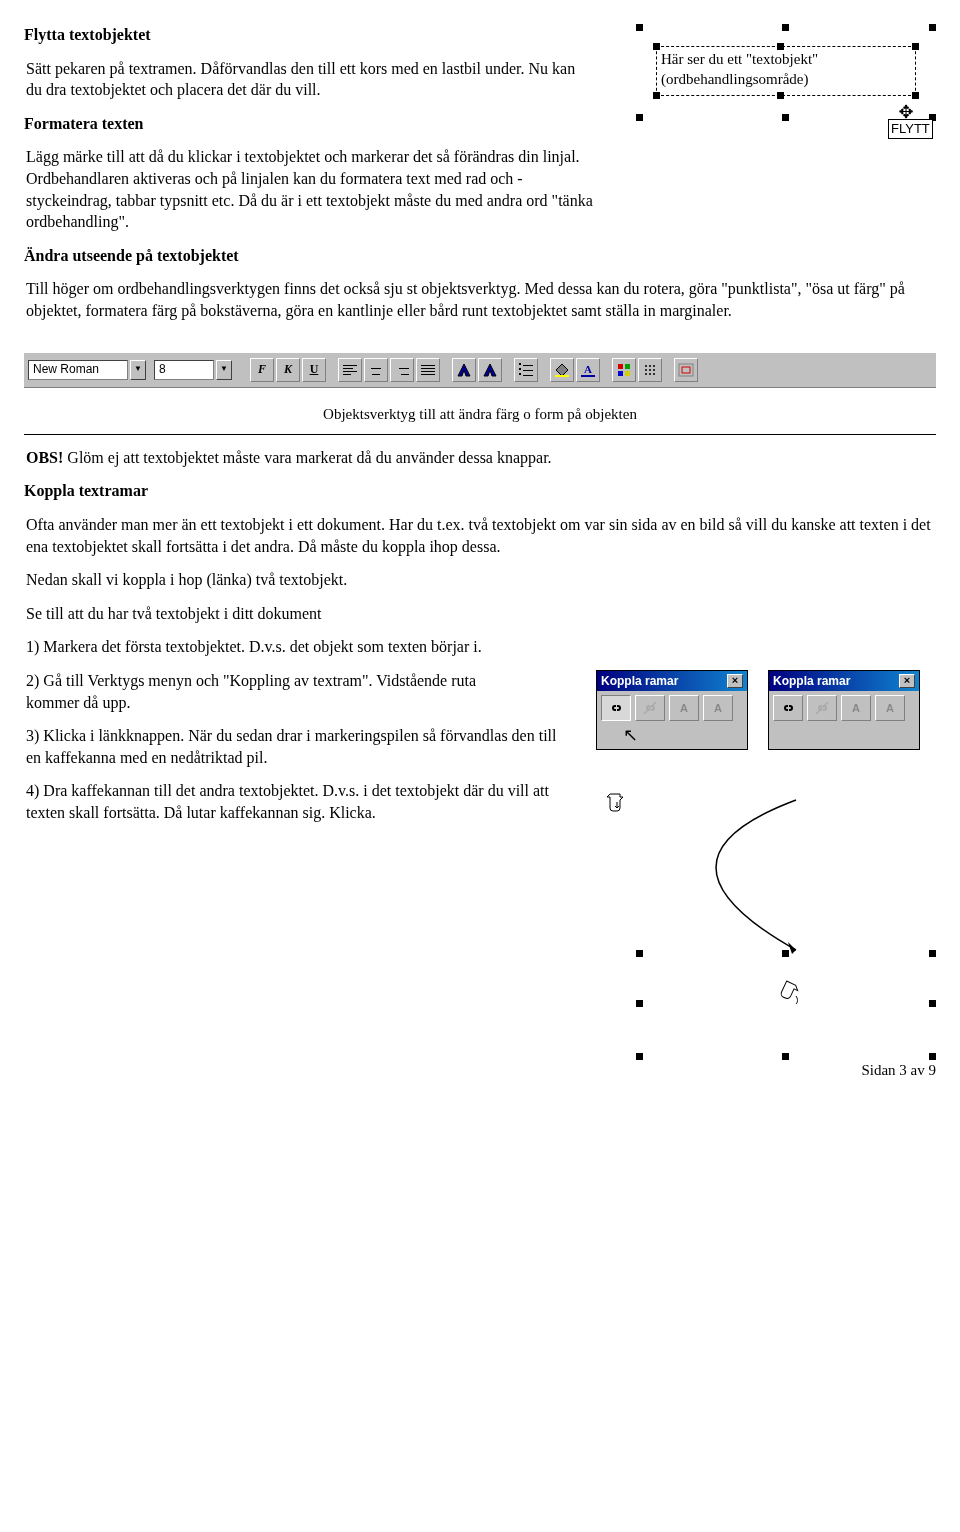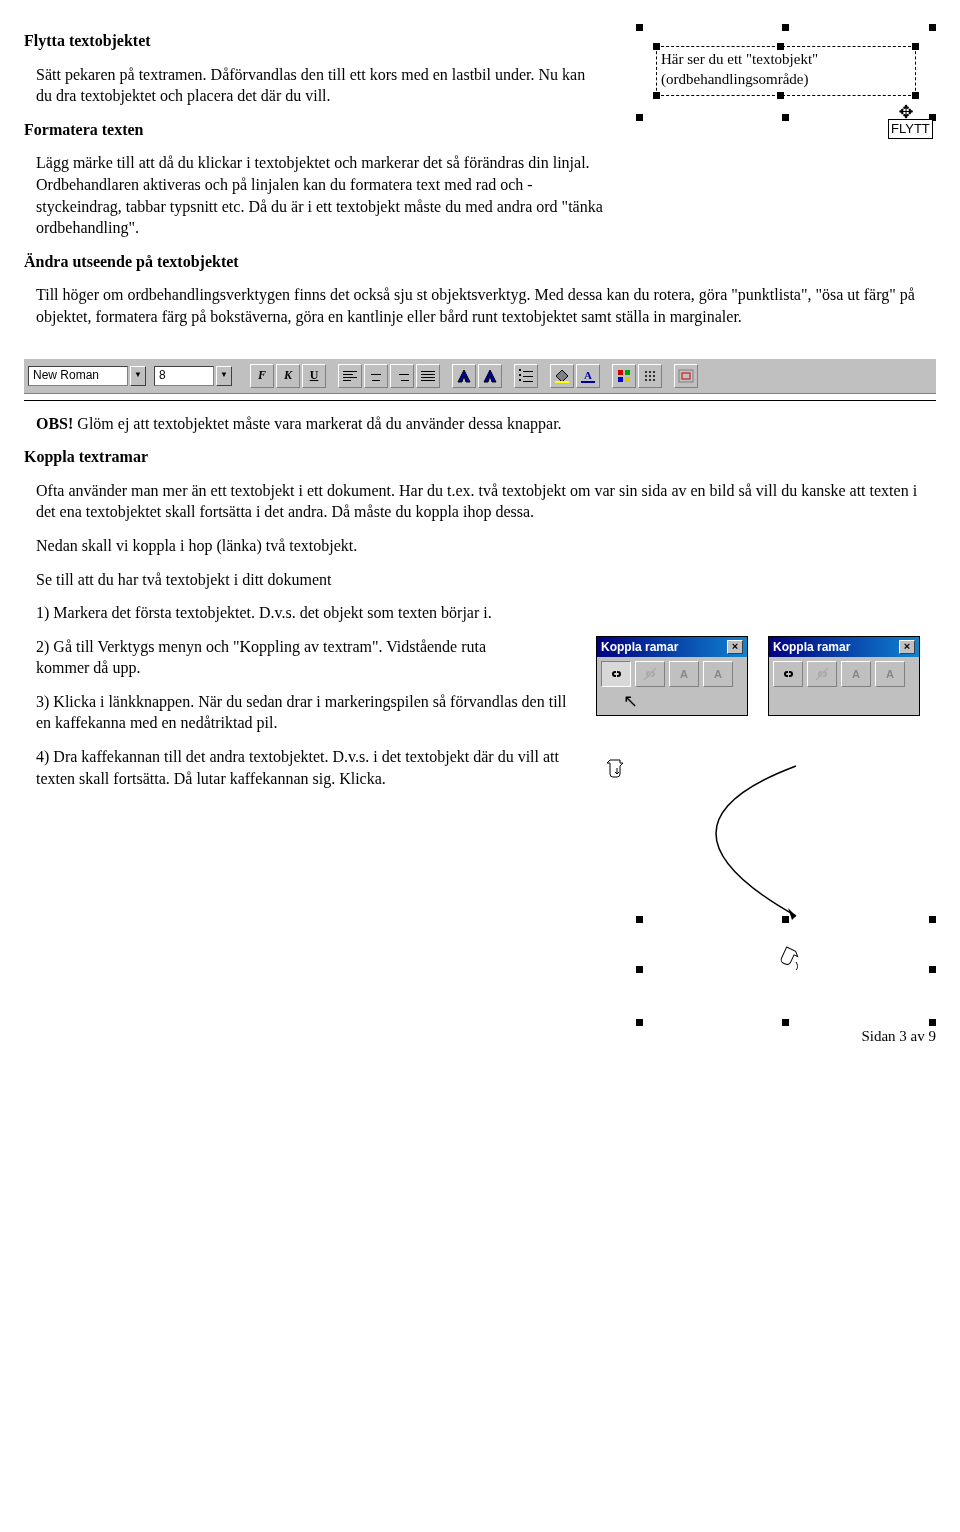--- a/index.html
+++ b/index.html
@@ -9,22 +9,22 @@
     font-size: 16px;
     line-height: 1.35;
     width: 912px;
     color: #000;
     background: #fff;
   }
   .heading {
     font-weight: bold;
     margin-bottom: 12px;
   }
-  .heading.first { margin-top: 6px; }
-  p { margin: 12px 12px; }
+  .heading.first { margin-top: 0; }
+  p { margin: 12px 2px; }
   .right-float {
     float: right;
     margin-left: 20px;
     margin-bottom: 10px;
   }
   .clear { clear: both; }
 
   
   .textobj-preview {
     width: 300px;
@@ -398,20 +398,21 @@
   <div class="tb-sep"></div>
   <div class="tb-btn">
     <svg class="ic" viewBox="0 0 16 16">
         <rect x="1" y="2" width="14" height="12" fill="none" stroke="#808080"></rect>
         <rect x="4" y="5" width="8" height="6" fill="none" stroke="#d00000"></rect>
       </svg>
   </div>
 </div>
 
 <div class="tool-labels">
+  <div class="cell">Objektsverktyg till att ändra färg o form på objekten</div>
 </div>
 
 <p>
   <b>OBS!</b><span> Glöm ej att textobjektet måste vara markerat då du använder dessa knappar.</span>
 </p>
 
 <div class="heading">Koppla textramar</div>
 
 <p>Ofta använder man mer än ett textobjekt i ett dokument. Har du t.ex. två textobjekt om var sin sida av en bild så vill du kanske att texten i det ena textobjektet skall fortsätta i det andra. Då måste du koppla ihop dessa.</p>
 <p>Nedan skall vi koppla i hop (länka) två textobjekt.</p>

